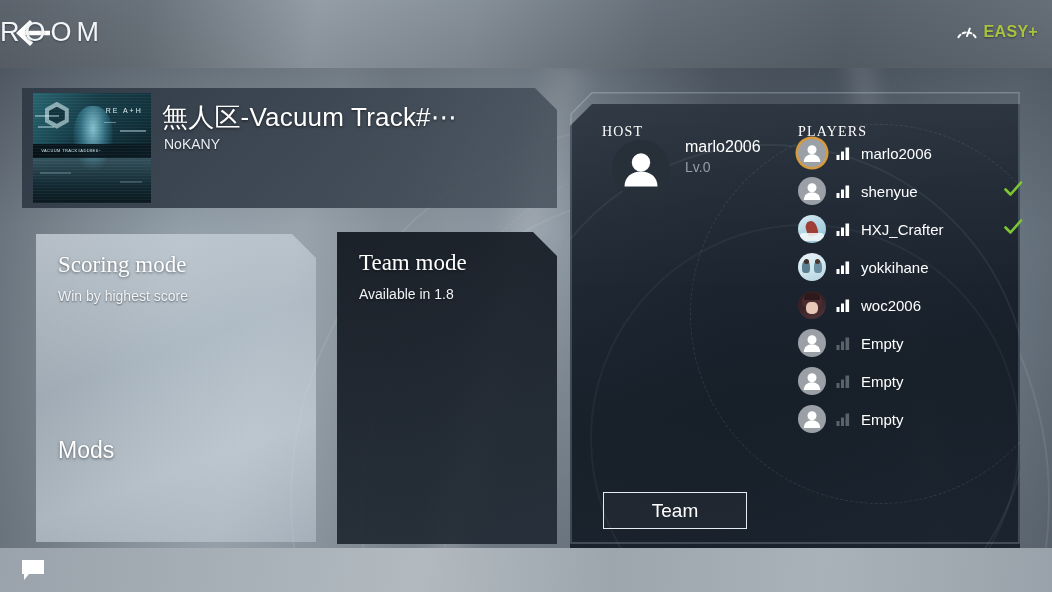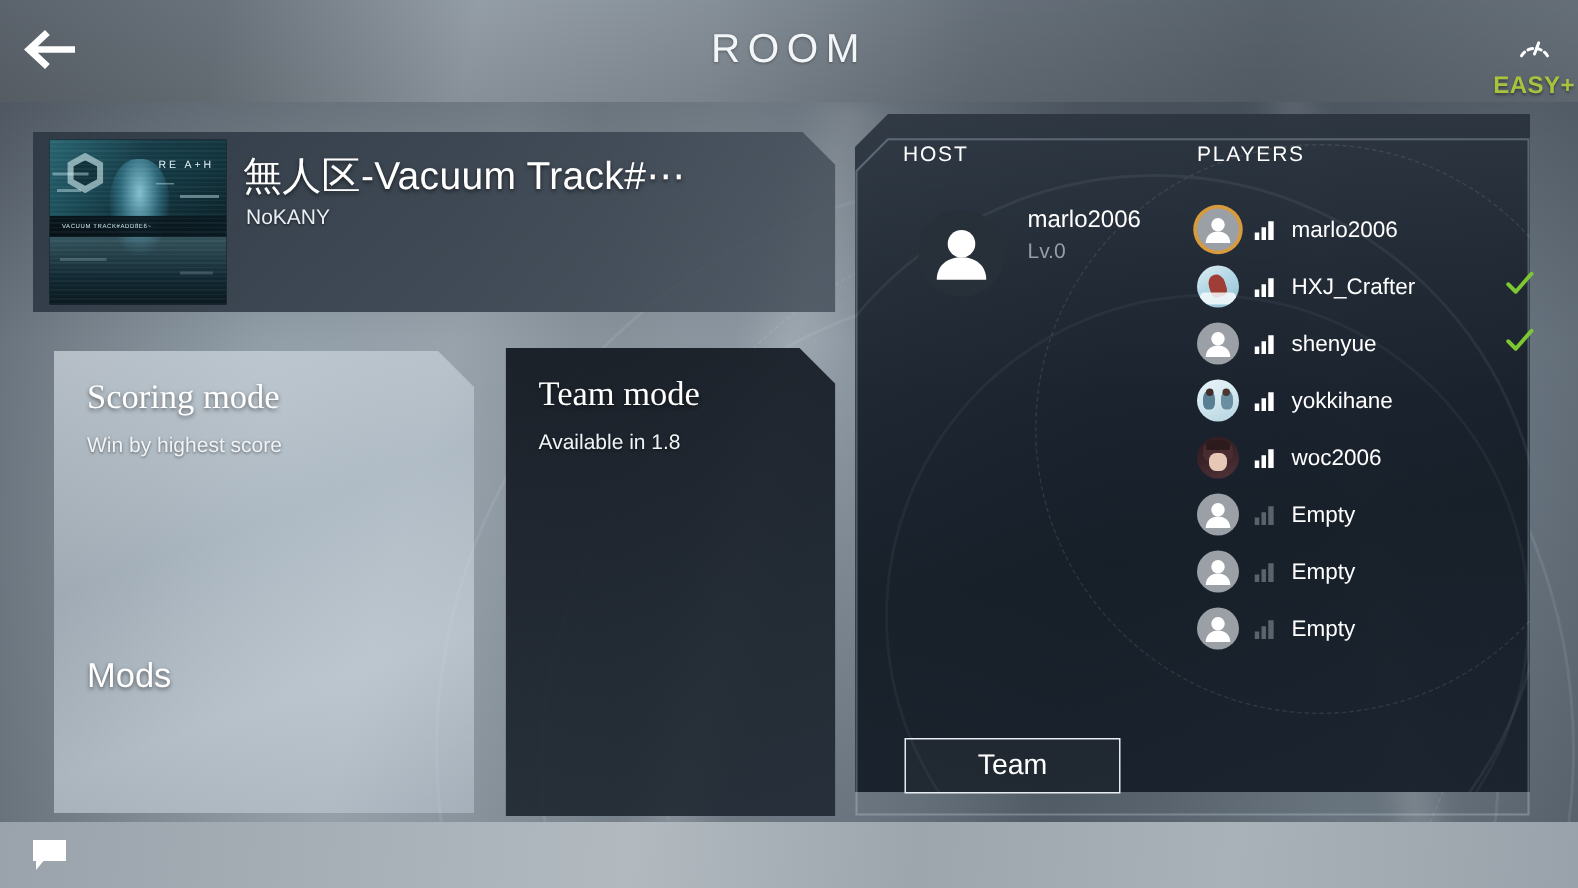--- a/index.html
+++ b/index.html
@@ -46,26 +46,26 @@
   }
   .topbar-shade{
     position:absolute; inset:0;
     background:linear-gradient(180deg,rgba(0,0,0,.04) 0%,rgba(0,0,0,.12) 100%);
   }
   .back-arrow{
     position:absolute; left:10px; top:10px; width:46px; height:46px;
     cursor:pointer;
   }
   .page-title{
-    position:absolute; left:0; top:17px; width:1052px; text-align:center;
+    position:absolute; left:0; top:17px; width:1052px; text-align:left;
     font-size:27px; letter-spacing:5px; color:#f2f6f9; font-weight:300;
     text-shadow:0 1px 2px rgba(0,0,0,.35);
   }
   .diff-wrap{
-    position:absolute; right:2px; top:20px; display:flex; align-items:center; gap:5px;flex-direction:column;
+    position:absolute; right:14px; top:20px; display:flex; align-items:center; gap:5px;
   }
   .diff-label{
     font-size:16px; font-weight:bold; color:#a9c33e; letter-spacing:.3px;
     text-shadow:0 1px 2px rgba(0,0,0,.4);
   }
 
   
   .below-top{
     position:absolute; left:0; top:68px; width:1052px; height:160px;
     background:linear-gradient(180deg,rgba(30,38,48,.28) 0%,rgba(30,38,48,0) 100%);
@@ -140,24 +140,25 @@
     position:absolute; left:22px; top:54px; font-size:14px; color:#f0f4f7;
     text-shadow:0 1px 2px rgba(0,0,0,.5);
   }
   .panel-mods{
     position:absolute; left:22px; top:203px; font-size:23px; color:#ffffff;
     text-shadow:0 1px 3px rgba(0,0,0,.5);
   }
 
   
   .players-panel{
-    position:absolute; left:570px; top:76px; width:450px; height:452px;
+    position:absolute; left:570px; top:104px; width:450px; height:452px;
     background:linear-gradient(170deg,rgba(32,42,54,.93) 0%,rgba(26,35,46,.95) 30%,rgba(20,28,38,.96) 62%,rgba(24,33,43,.95) 100%);
     clip-path:polygon(22px 0, 100% 0, 100% calc(100% - 0px), 0 100%, 0 22px);
     z-index:4;
+    font-family:Liberation Serif, serif;
   }
   .players-panel-border{
     position:absolute; left:570px; top:92px; width:450px; height:452px; z-index:5;
     pointer-events:none;
   }
   .panel-sheen{
     position:absolute; left:0; top:0; width:100%; height:42%;
     background:linear-gradient(180deg,rgba(255,255,255,.055) 0%,rgba(255,255,255,.02) 55%,rgba(255,255,255,0) 100%);
   }
   .panel-arcs{ position:absolute; inset:0; overflow:hidden; }
@@ -326,45 +327,45 @@
             <path d="M5.8 23 C5.8 18.1 9.5 15.3 14 15.3 C18.5 15.3 22.2 18.1 22.2 23 Z" fill="#ffffff"></path>
           </svg></div>
         <div class="signal"><svg width="16" height="16" viewBox="0 0 16 16">
             <rect x="0.5" y="10" width="3" height="5" fill="#ffffff"></rect>
             <rect x="5" y="6.5" width="3" height="8.5" fill="#ffffff"></rect>
             <rect x="9.5" y="2.5" width="3.6" height="12.5" fill="#ffffff"></rect>
           </svg></div>
         <span class="pname">marlo2006</span>
       </div>
       <div class="player-row">
+        <div class="pavatar"><svg width="28" height="28" viewBox="0 0 28 28">
+            <circle cx="14" cy="10.8" r="4.5" fill="#ffffff"></circle>
+            <path d="M5.8 23 C5.8 18.1 9.5 15.3 14 15.3 C18.5 15.3 22.2 18.1 22.2 23 Z" fill="#ffffff"></path>
+          </svg></div>
+        <div class="signal"><svg width="16" height="16" viewBox="0 0 16 16">
+            <rect x="0.5" y="10" width="3" height="5" fill="#ffffff"></rect>
+            <rect x="5" y="6.5" width="3" height="8.5" fill="#ffffff"></rect>
+            <rect x="9.5" y="2.5" width="3.6" height="12.5" fill="#ffffff"></rect>
+          </svg></div>
+        <span class="pname">shenyue</span>
+        <span class="pcheck"><svg width="20" height="20" viewBox="0 0 20 20">
+            <path d="M2.5 10.5 L7.5 15.5 L18 3.5" fill="none" stroke="#7dc832" stroke-width="2.6" stroke-linecap="round" stroke-linejoin="round"></path>
+          </svg></span>
+      </div>
+      <div class="player-row">
         <div class="pavatar img1">
           <span class="a"></span>
           <span class="b"></span>
         </div>
         <div class="signal"><svg width="16" height="16" viewBox="0 0 16 16">
             <rect x="0.5" y="10" width="3" height="5" fill="#ffffff"></rect>
             <rect x="5" y="6.5" width="3" height="8.5" fill="#ffffff"></rect>
             <rect x="9.5" y="2.5" width="3.6" height="12.5" fill="#ffffff"></rect>
           </svg></div>
         <span class="pname">HXJ_Crafter</span>
-        <span class="pcheck"><svg width="20" height="20" viewBox="0 0 20 20">
-            <path d="M2.5 10.5 L7.5 15.5 L18 3.5" fill="none" stroke="#7dc832" stroke-width="2.6" stroke-linecap="round" stroke-linejoin="round"></path>
-          </svg></span>
-      </div>
-      <div class="player-row">
-        <div class="pavatar"><svg width="28" height="28" viewBox="0 0 28 28">
-            <circle cx="14" cy="10.8" r="4.5" fill="#ffffff"></circle>
-            <path d="M5.8 23 C5.8 18.1 9.5 15.3 14 15.3 C18.5 15.3 22.2 18.1 22.2 23 Z" fill="#ffffff"></path>
-          </svg></div>
-        <div class="signal"><svg width="16" height="16" viewBox="0 0 16 16">
-            <rect x="0.5" y="10" width="3" height="5" fill="#ffffff"></rect>
-            <rect x="5" y="6.5" width="3" height="8.5" fill="#ffffff"></rect>
-            <rect x="9.5" y="2.5" width="3.6" height="12.5" fill="#ffffff"></rect>
-          </svg></div>
-        <span class="pname">shenyue</span>
         <span class="pcheck"><svg width="20" height="20" viewBox="0 0 20 20">
             <path d="M2.5 10.5 L7.5 15.5 L18 3.5" fill="none" stroke="#7dc832" stroke-width="2.6" stroke-linecap="round" stroke-linejoin="round"></path>
           </svg></span>
       </div>
       <div class="player-row">
         <div class="pavatar img2">
           <span class="a"></span>
           <span class="b"></span>
           <span class="c"></span>
           <span class="d"></span>

